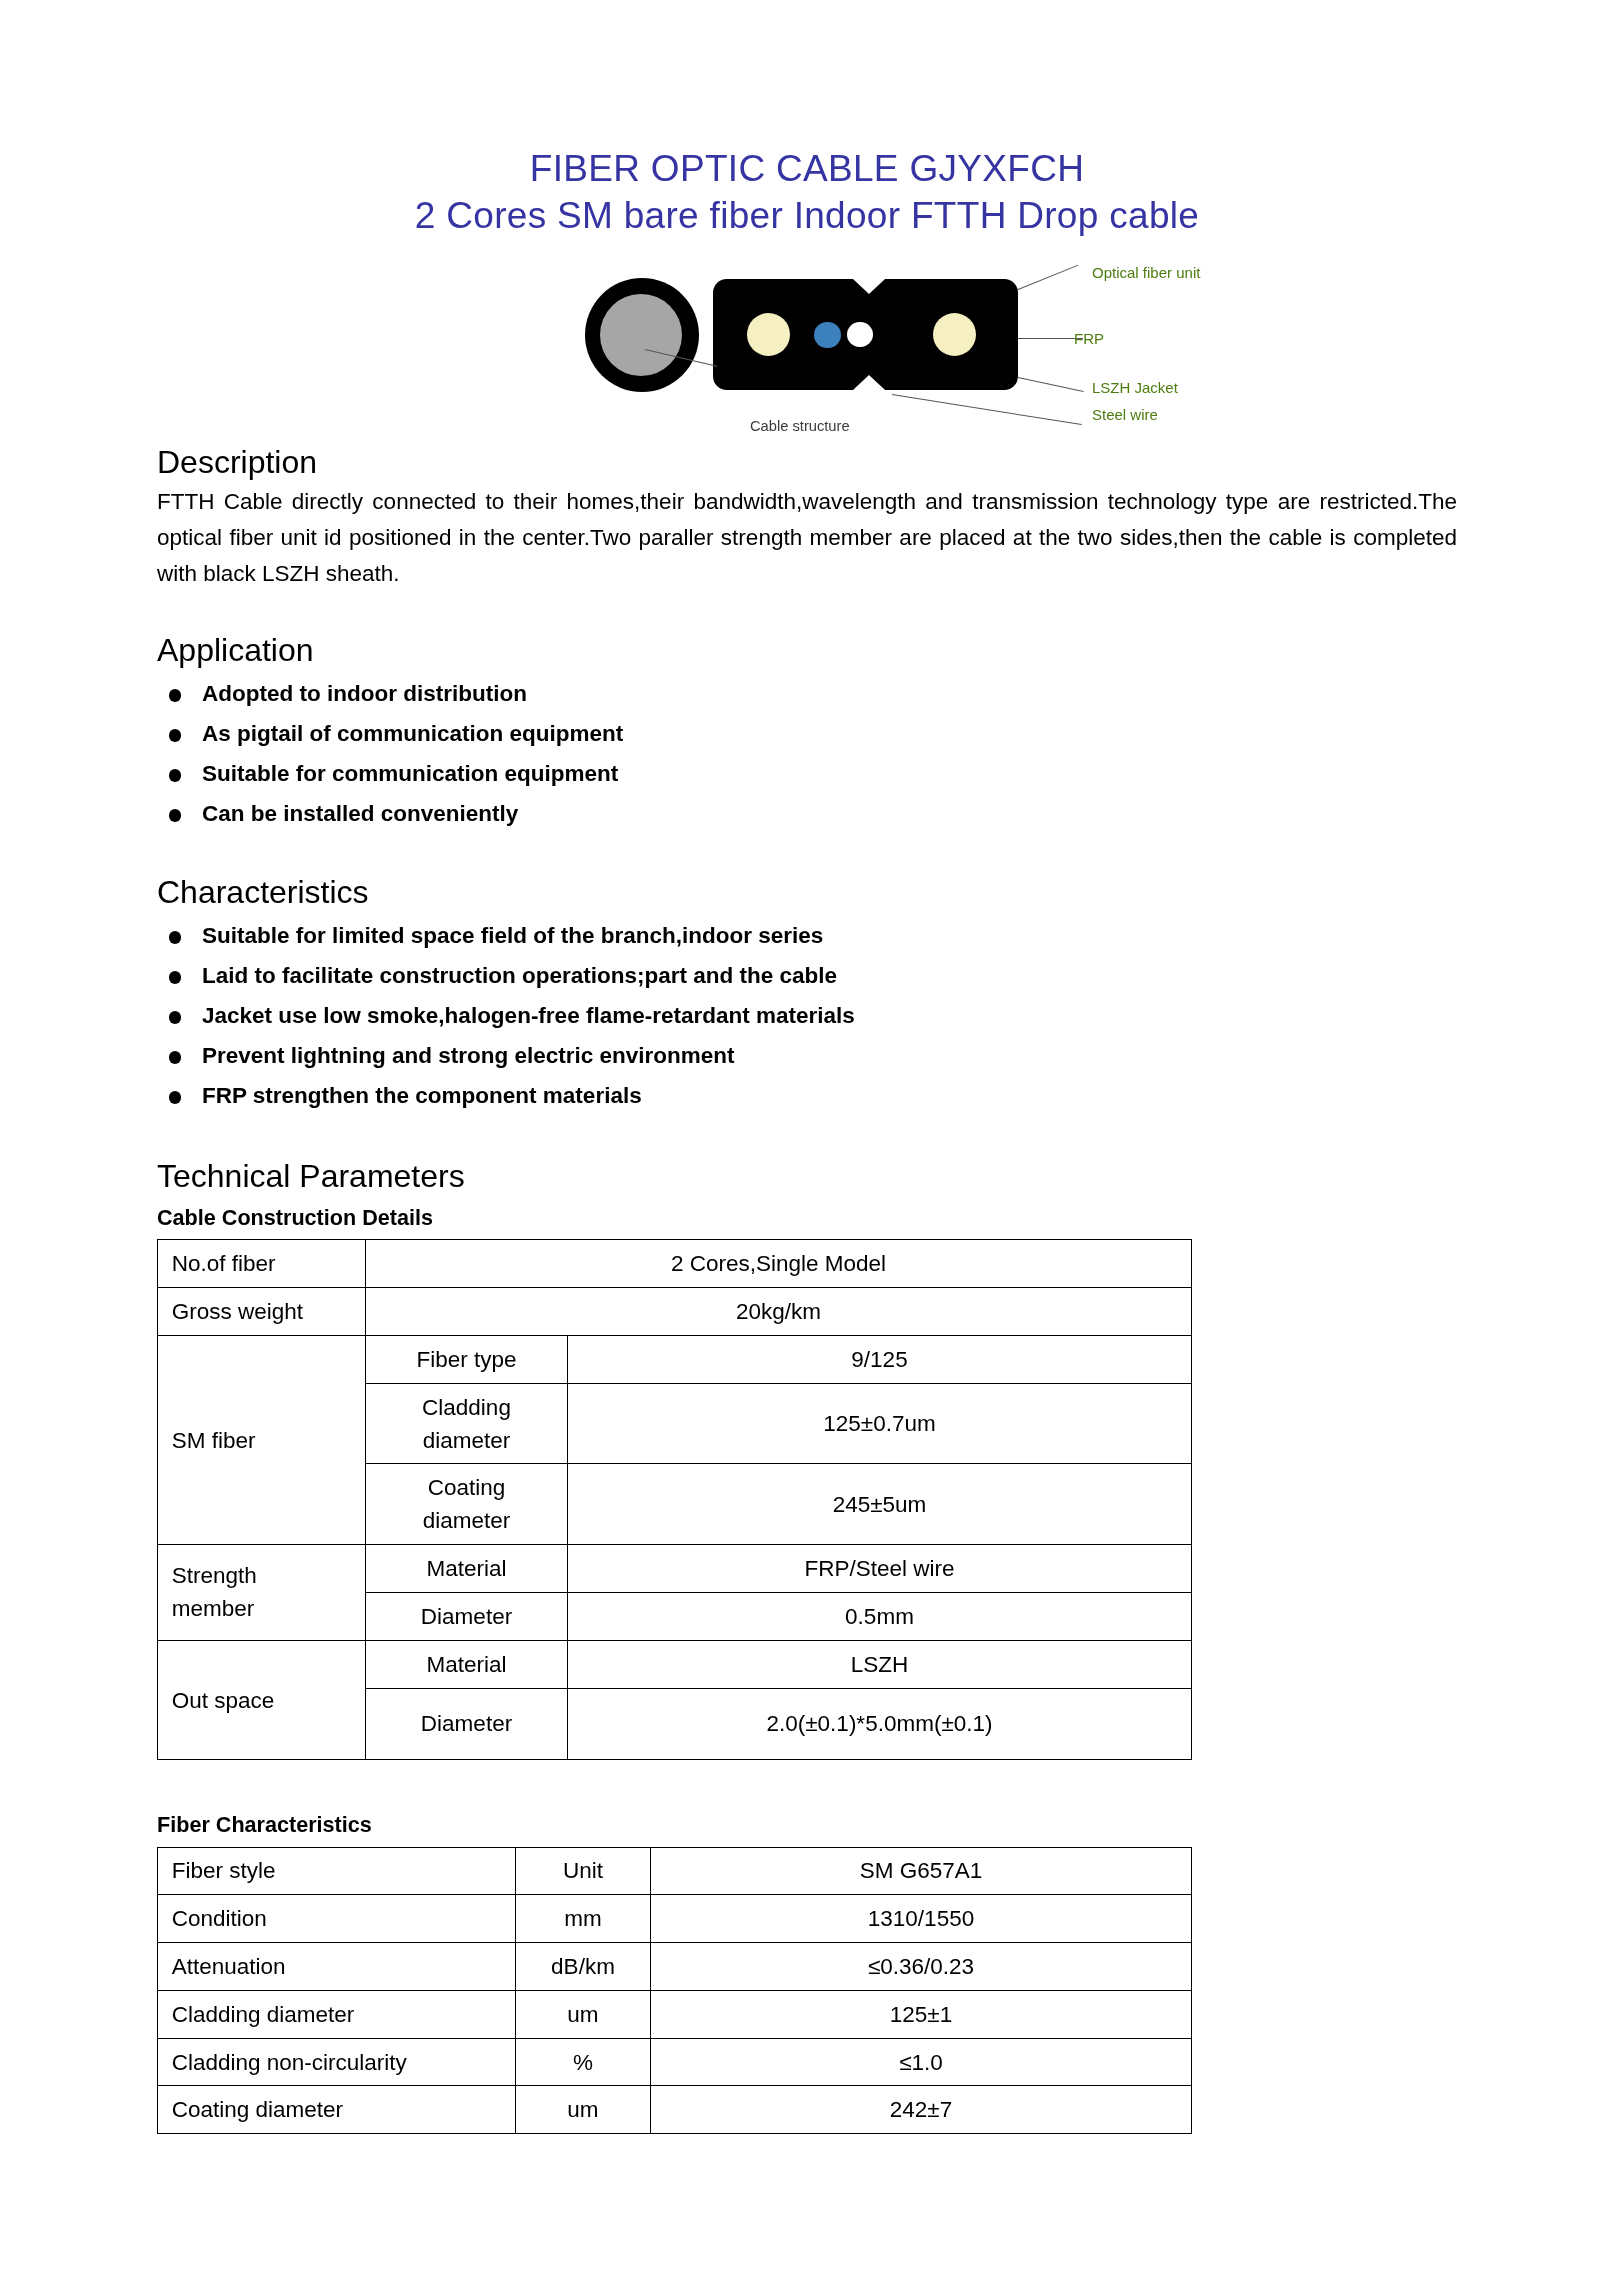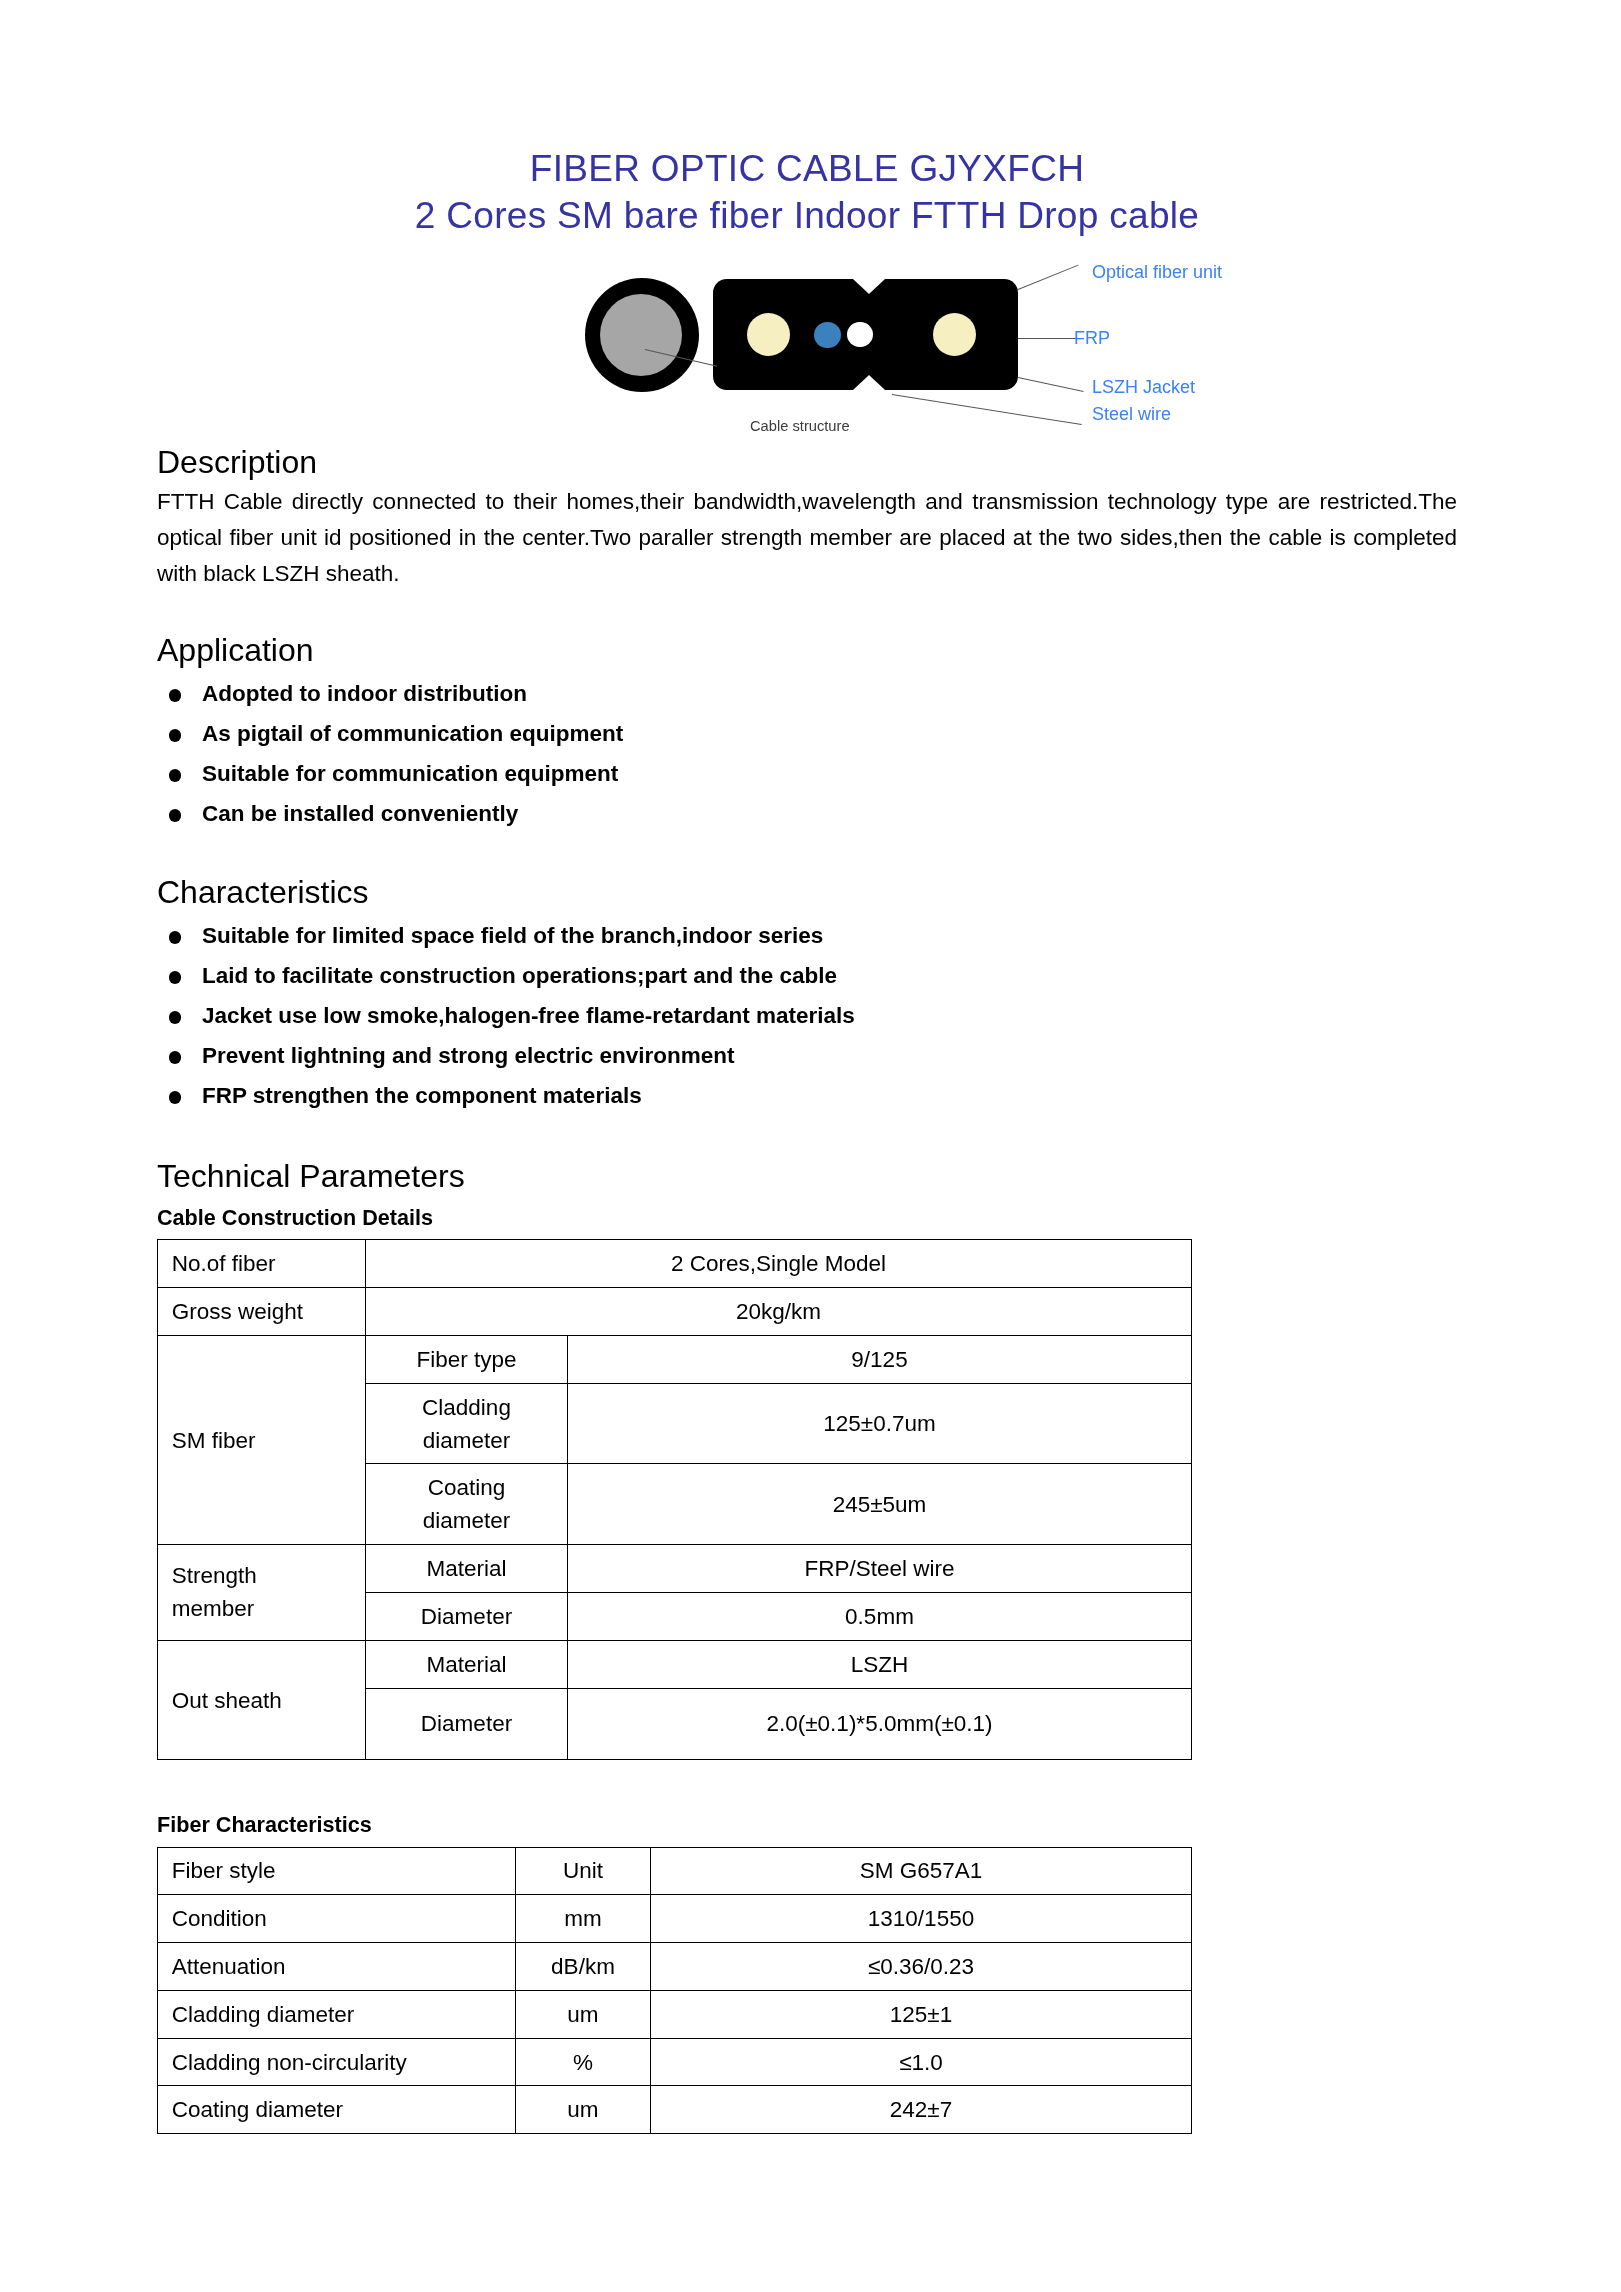--- a/index.html
+++ b/index.html
@@ -130,23 +130,23 @@
     background: #ffffff;
   }
   .leader {
     position: absolute;
     background: #555555;
     height: 1px;
     transform-origin: left center;
   }
   .callout {
     position: absolute;
-    font-size: 18px;
+    font-size: 15px;
     line-height: 17.6px;
-    color: #3b82f6;
+    color: #4d7c0f;
     white-space: nowrap;
   }
   .cable-caption {
     position: absolute;
     left: 181px;
     top: 161px;
     font-size: 14.7px;
     color: #3b3b3b;
     white-space: nowrap;
   }
@@ -342,21 +342,21 @@
         <tr>
           <td class="label" rowspan="2"><span>Strength</span><br><span>member</span></td>
           <td class="mid">Material</td>
           <td class="val">FRP/Steel wire</td>
         </tr>
         <tr>
           <td class="mid">Diameter</td>
           <td class="val">0.5mm</td>
         </tr>
         <tr>
-          <td class="label" rowspan="2">Out sheath</td>
+          <td class="label" rowspan="2">Out space</td>
           <td class="mid">Material</td>
           <td class="val">LSZH</td>
         </tr>
         <tr class="tall">
           <td class="mid">Diameter</td>
           <td class="val">2.0(±0.1)*5.0mm(±0.1)</td>
         </tr>
       </tbody>
     </table>
 

